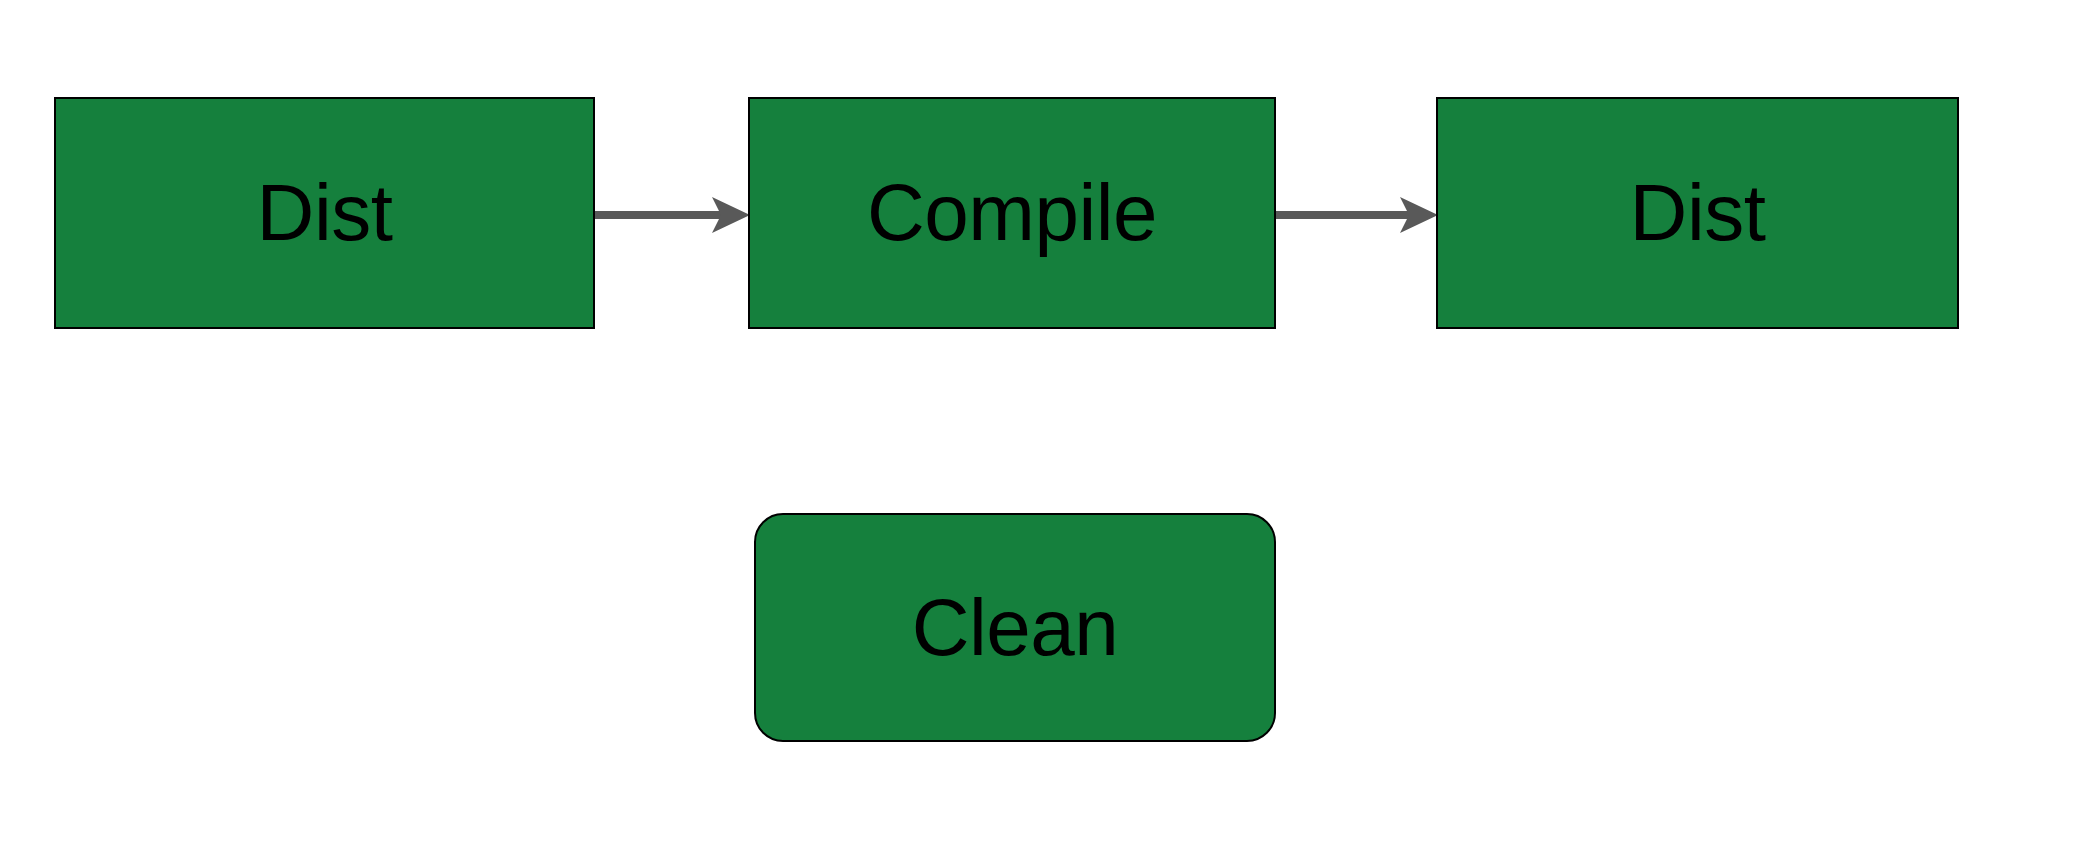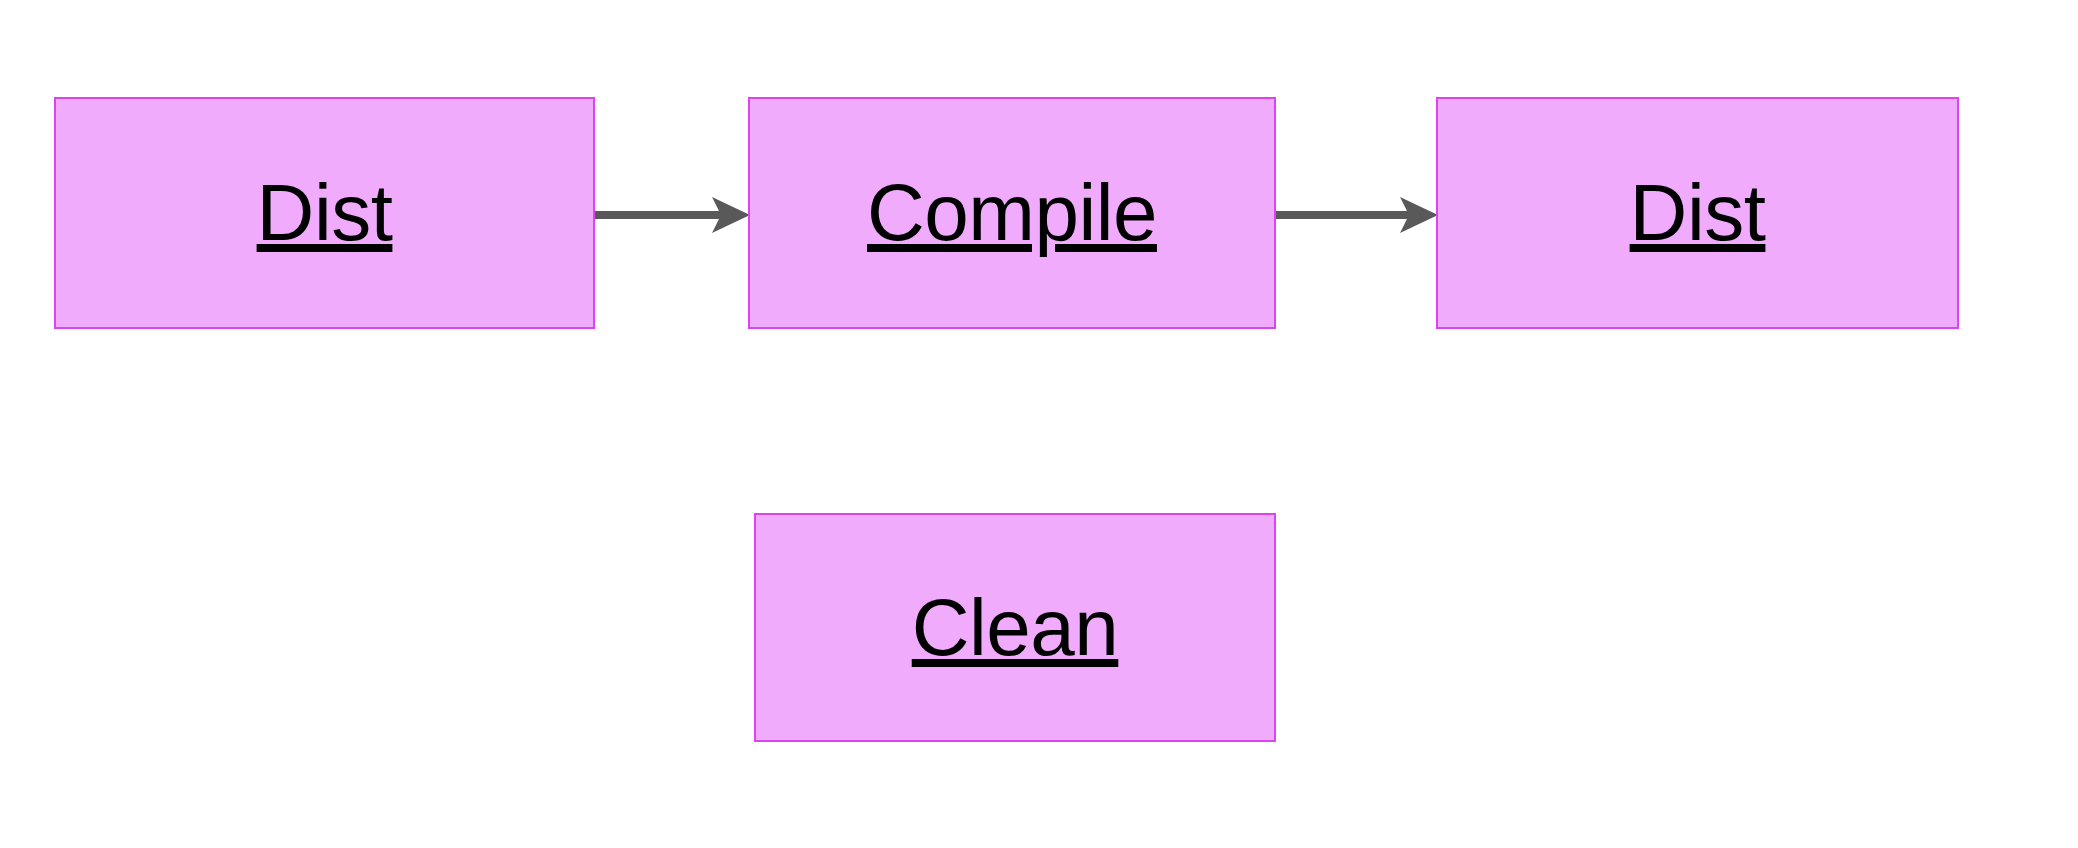--- a/index.html
+++ b/index.html
@@ -14,26 +14,25 @@
   #diagram-canvas {
     position: relative;
     width: 2078px;
     height: 848px;
     background: #ffffff;
     overflow: hidden;
   }
   .node {
     position: absolute;
     box-sizing: border-box;
-    background: #f0abfc;
-    border: 2px solid #d946ef;
+    background: #15803d;
+    border: 2px solid #000000;
     display: flex;
     align-items: center;
     justify-content: center;
-    text-decoration: underline;
   }
   .node-label {
     font-family: "Liberation Sans", sans-serif;
     font-size: 80px;
     font-weight: 400;
     line-height: 1;
     color: #000000;
     letter-spacing: -0.5px;
     white-space: nowrap;
     user-select: none;
@@ -44,21 +43,21 @@
   }
   .edge svg {
     display: block;
     overflow: visible;
   }
 
   
   #node-dist    { left: 54px;   top: 97px;  width: 541px; height: 232px; }
   #node-compile { left: 748px;  top: 97px;  width: 528px; height: 232px; }
   #node-init    { left: 1436px; top: 97px;  width: 523px; height: 232px; }
-  #node-clean   { left: 754px;  top: 513px; width: 522px; height: 229px; }
+  #node-clean   { left: 754px;  top: 513px; width: 522px; height: 229px; border-radius: 29px; }
 
   
   #edge-dist-compile { left: 595px;  top: 190px; width: 155px; height: 50px; }
   #edge-compile-init { left: 1276px; top: 190px; width: 162px; height: 50px; }
 </style>
 </head>
 <body>
 
 <div id="diagram-canvas">
 

